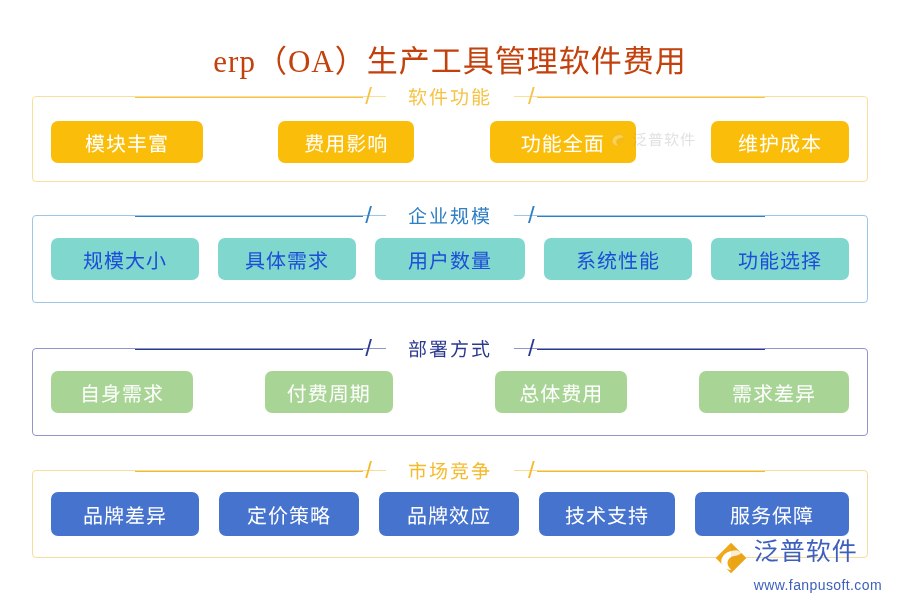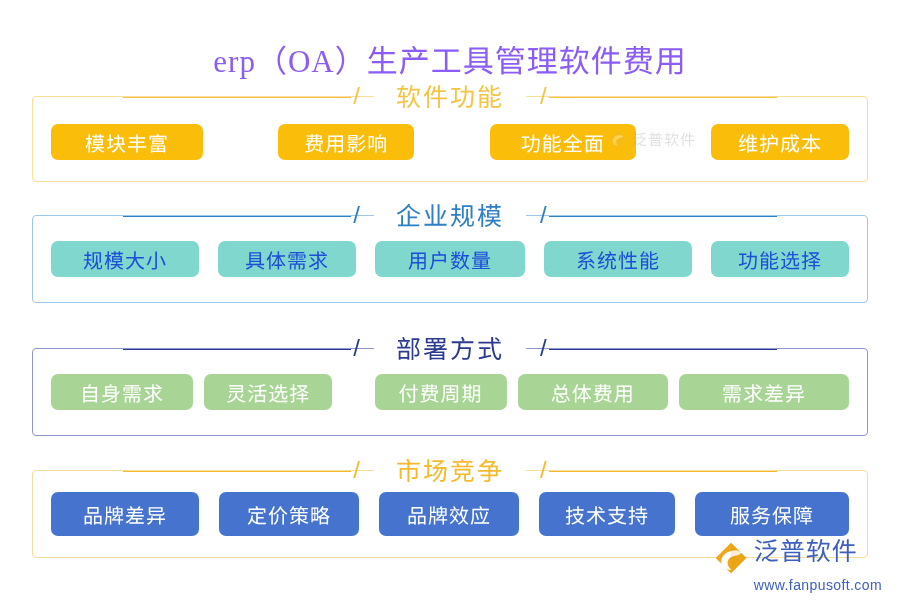--- a/index.html
+++ b/index.html
@@ -26,21 +26,21 @@
 
   
   .page-title {
     position: absolute;
     top: 36px;
     left: 0;
     width: 900px;
     text-align: center;
     font-size: 31px;
     letter-spacing: 1px;
-    color: #8b5cf6;
+    color: #c2410c;
     font-family: "Liberation Serif", "DejaVu Serif", serif;
     white-space: nowrap;
   }
 
   
   .section {
     position: absolute;
     left: 32px;
     width: 836px;
     box-sizing: border-box;
@@ -74,21 +74,21 @@
   .hdr-rule.right { width: 228px; }
   .hdr-slash {
     font-size: 24px;
     line-height: 1;
     font-weight: 300;
     padding: 0 2px;
     transform: translateY(-1px);
     font-family: "Liberation Sans", sans-serif;
   }
   .hdr-title {
-    font-size: 25px;
+    font-size: 19px;
     line-height: 1;
     letter-spacing: 2px;
     padding: 0 22px;
     background: #ffffff;
     white-space: nowrap;
     font-family: "Liberation Serif", "DejaVu Serif", serif;
   }
   .hdr-gapL { width: 12px; }
   .hdr-gapR { width: 12px; }
 
@@ -105,21 +105,21 @@
     top: 50%;
     transform: translateY(-50%);
     display: flex;
     align-items: center;
     justify-content: space-between;
   }
   .section.s1 .tag-row { top: 54%; }
 
   .tag {
     box-sizing: border-box;
-    height: 36px;
+    height: 42px;
     border-radius: 7px;
     display: flex;
     align-items: center;
     justify-content: center;
     font-size: 20px;
     letter-spacing: 1px;
     white-space: nowrap;
     font-family: "Liberation Serif", "DejaVu Serif", serif;
   }
 
@@ -259,21 +259,20 @@
       <span class="hdr-rule left"></span>
       <span class="hdr-slash">/</span>
       <span class="hdr-gapL"></span>
       <span class="hdr-title">部署方式</span>
       <span class="hdr-gapR"></span>
       <span class="hdr-slash">/</span>
       <span class="hdr-rule right"></span>
     </div>
     <div class="tag-row">
       <div class="tag">自身需求</div>
-      <div class="tag">灵活选择</div>
       <div class="tag">付费周期</div>
       <div class="tag">总体费用</div>
       <div class="tag">需求差异</div>
     </div>
   </div>
 
   <div class="section s4">
     <div class="section-header">
       <span class="hdr-rule left"></span>
       <span class="hdr-slash">/</span>

